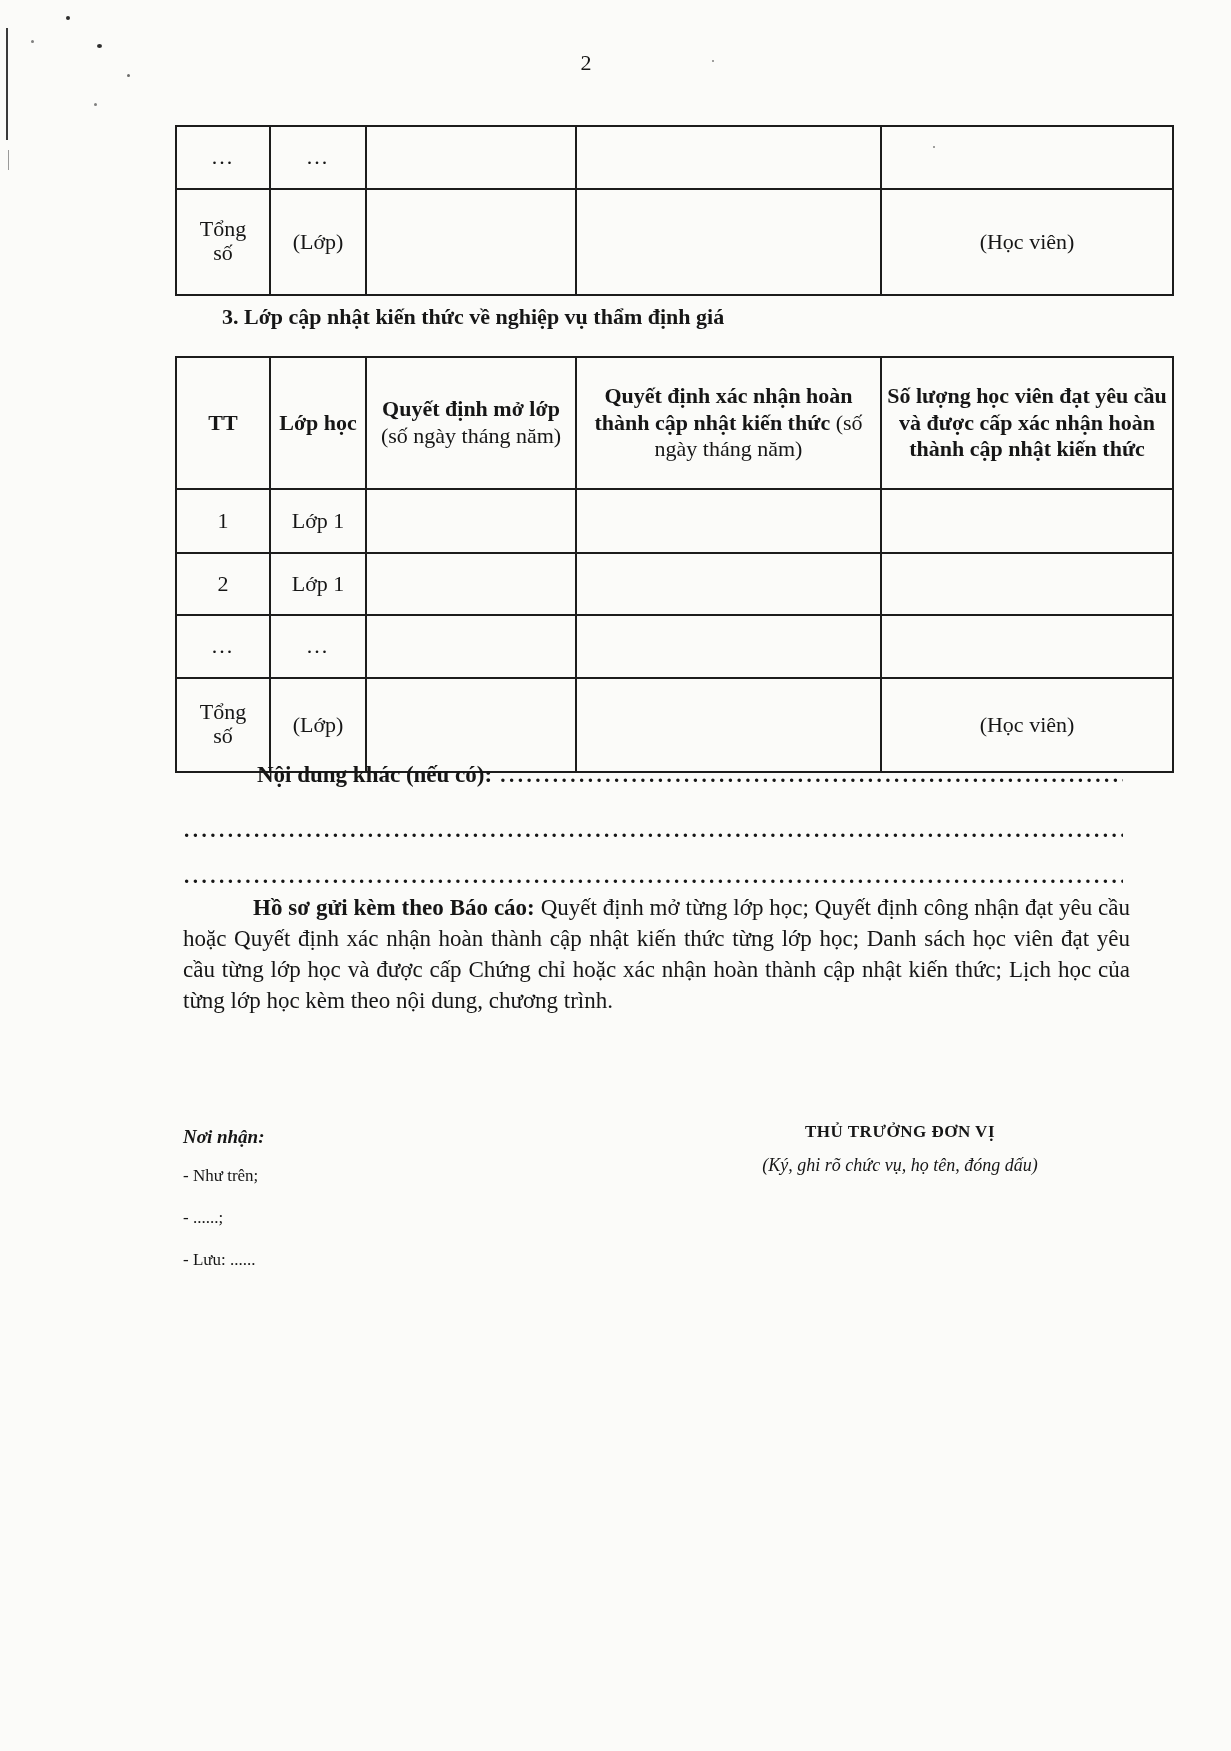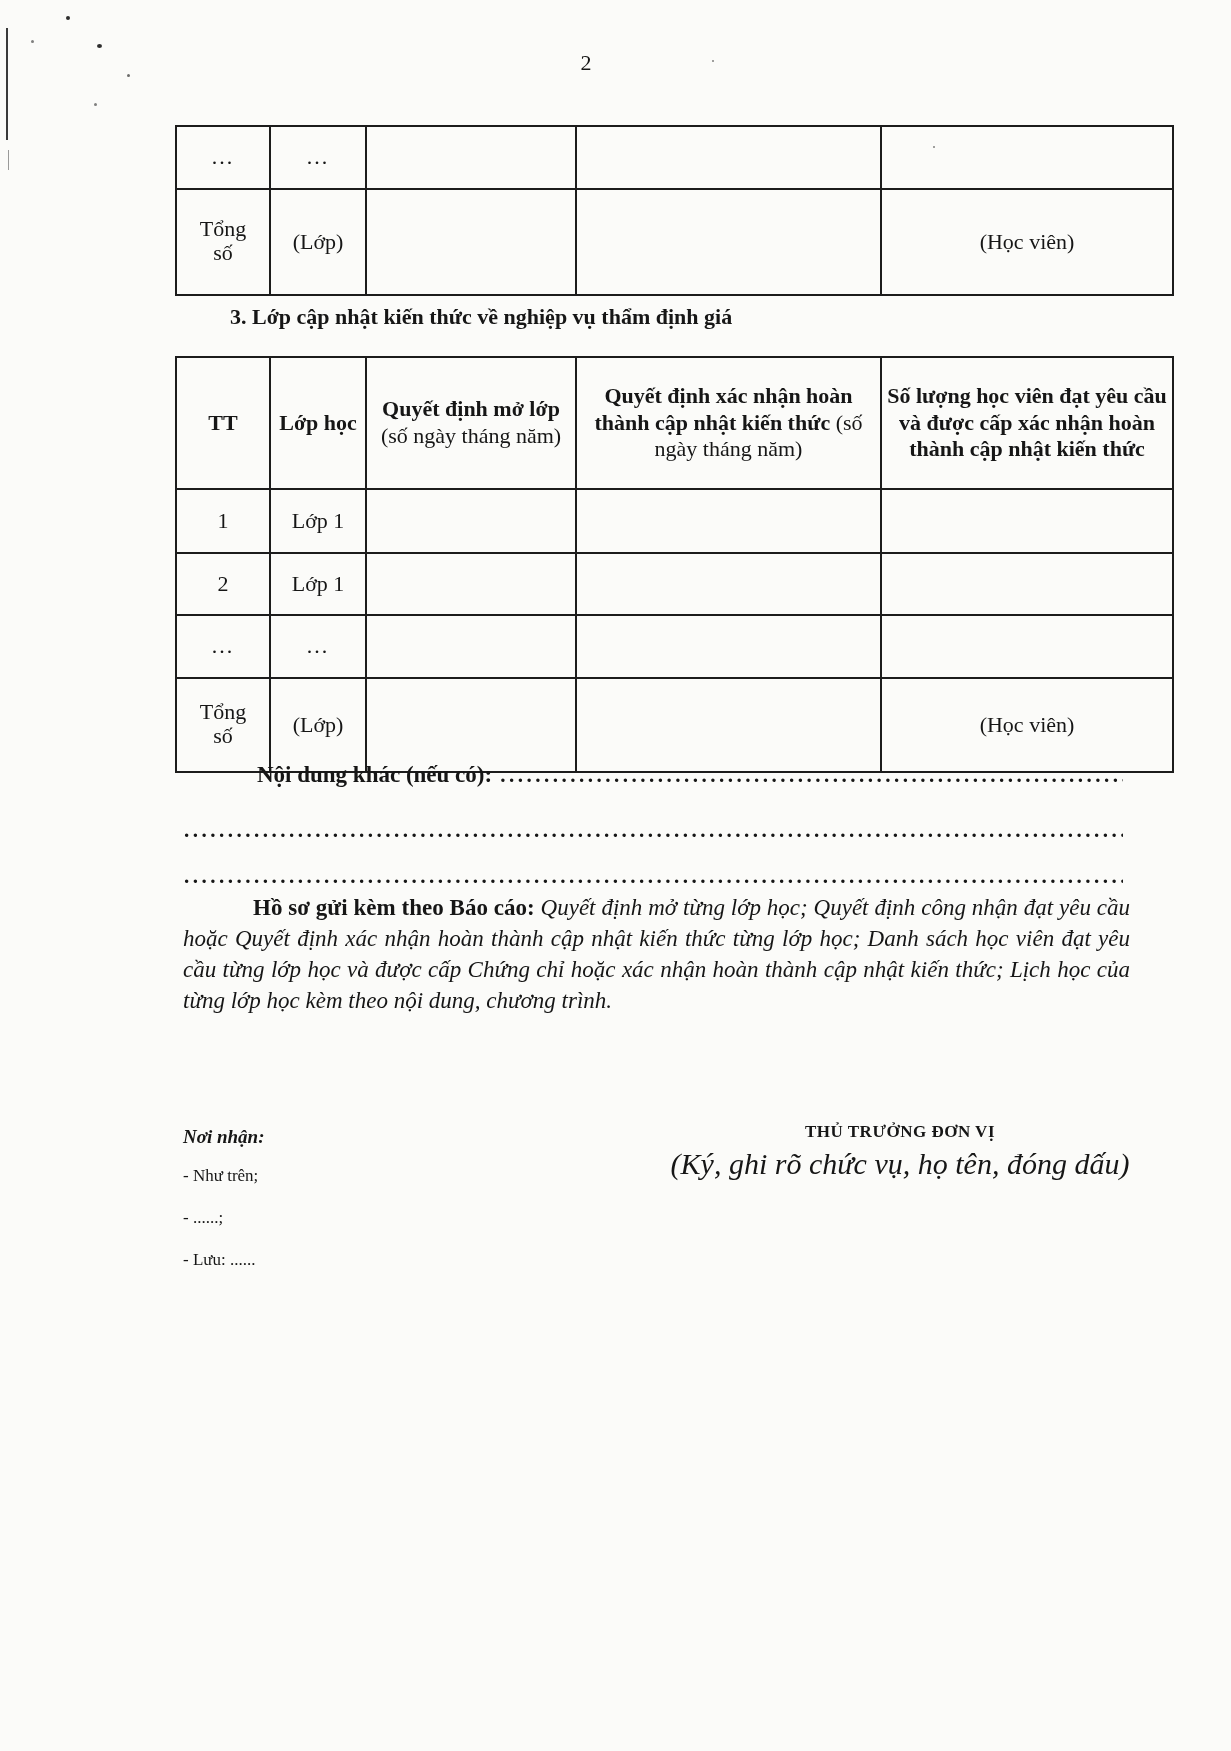--- a/index.html
+++ b/index.html
@@ -29,21 +29,21 @@
     overflow:hidden;
   }
   th{font-weight:bold;}
   .t-cont{top:125px;width:997px;}
   .t-main{top:356px;width:997px;}
   .hdr-normal{font-weight:normal;}
   .two-line{display:inline-block;max-width:58px;line-height:1.12;}
   .dots-cell{letter-spacing:2px;}
   
   .section-heading{
-    position:absolute;left:230px;top:300px;
+    position:absolute;left:222px;top:300px;
     font-size:22px;font-weight:bold;line-height:33px;text-align:right;
   }
   
   .other-line{
     position:absolute;left:257px;top:762px;width:866px;
     display:flex;align-items:baseline;
   }
   .other-label{font-size:23px;font-weight:bold;white-space:nowrap;text-align:right;}
   .dots{
     font-size:21px;font-weight:bold;letter-spacing:3.5px;
@@ -56,33 +56,33 @@
   .dotline-2{top:818px;}
   .dotline-3{top:864px;}
   
   .attachment{
     position:absolute;left:183px;top:892px;width:947px;
     font-size:23px;line-height:31px;
     text-align:justify;text-indent:70px;
     margin:0;
   }
   .attachment .lead{font-weight:bold;font-style:normal;}
-  .attachment .body{font-style:italic;margin-top:45px;}
+  .attachment .body{margin-top:45px;}
   
   .recipients{
     position:absolute;left:183px;top:1126px;width:330px;
   }
   .recipients-label{font-size:19px;font-weight:bold;font-style:italic;margin-bottom:6px;}
   .recipient-item{font-size:17px;line-height:28px;margin-top:14px;}
   .signature{
     position:absolute;left:640px;top:1122px;width:520px;
     text-align:center;
   }
   .signature-title{font-size:17px;font-weight:bold;letter-spacing:.5px;}
-  .signature-note{font-size:30px;font-style:italic;margin-top:5px;}
+  .signature-note{font-size:18px;font-style:italic;margin-top:13px;}
 </style>
 </head>
 <body>
 
 <div class="scanline" style="left:6px;top:28px;width:2px;height:112px;"></div>
 <div class="scanline" style="left:8px;top:150px;width:1px;height:20px;opacity:.5;"></div>
 <div class="speck" style="left:66px;top:16px;width:4px;height:4px;"></div>
 <div class="speck" style="left:31px;top:40px;width:3px;height:3px;opacity:.6;"></div>
 <div class="speck" style="left:97px;top:44px;width:5px;height:4px;"></div>
 <div class="speck" style="left:127px;top:74px;width:3px;height:3px;opacity:.7;"></div>

